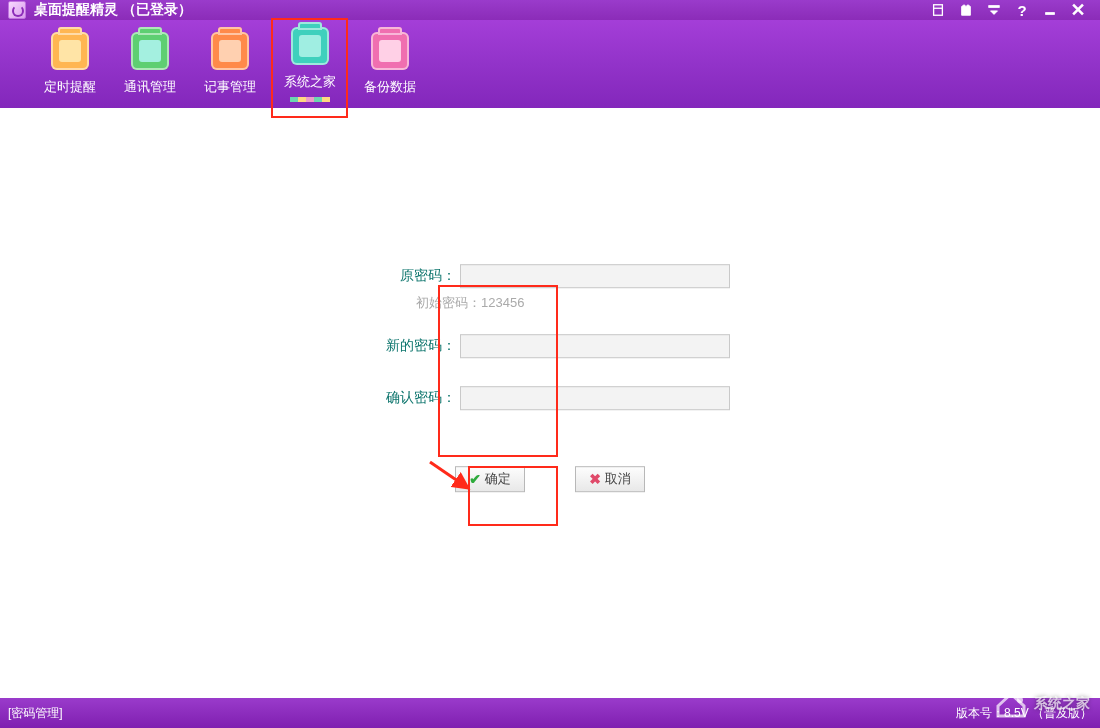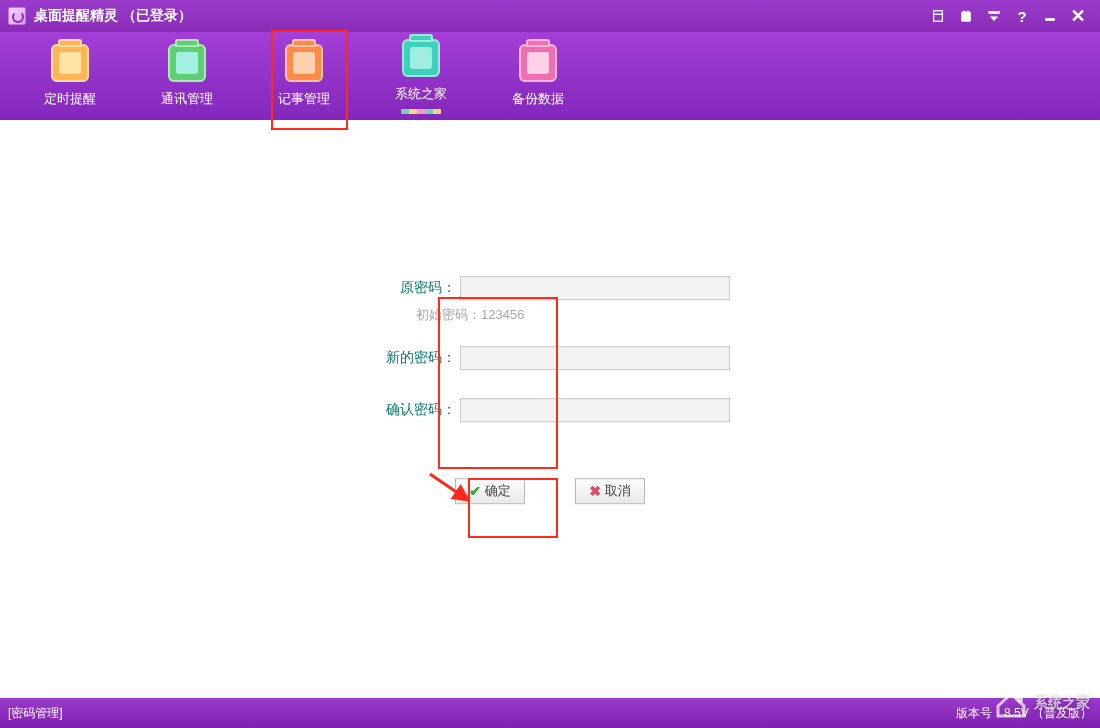--- a/index.html
+++ b/index.html
@@ -6,21 +6,21 @@
 body {
   font-family: "Microsoft YaHei", "SimSun", Arial, sans-serif;
   font-size: 13px;
   background: #fff;
   width: 1100px;
   height: 728px;
   position: relative;
   overflow: hidden;
 }
 .titlebar {
-  height: 32px;
+  height: 20px;
   background: linear-gradient(to bottom, #9a3bcb, #8b2cb8);
   display: flex;
   align-items: center;
   padding: 0 8px;
   color: #fff;
 }
 .titlebar .app-icon {
   width: 18px; height: 18px;
   background: linear-gradient(135deg, #f8d8ff, #d89bec);
   border: 1px solid #c075e0;
@@ -49,21 +49,20 @@
 }
 .titlebar .winbtn.close { font-size: 18px; }
 .titlebar .winbtn svg { width: 14px; height: 14px; fill: #fff; stroke: #fff; }
 
 .toolbar {
   height: 88px;
   background: linear-gradient(to bottom, #a43ed8 0%, #9233c9 50%, #8327bb 100%);
   display: flex;
   align-items: center;
   padding: 0 30px;
-  gap: 37px;
 }
 .toolbar-item {
   width: 80px;
   display: flex;
   flex-direction: column;
   align-items: center;
   cursor: pointer;
   padding: 4px 0;
 }
 .toolbar-item .tb-icon {

